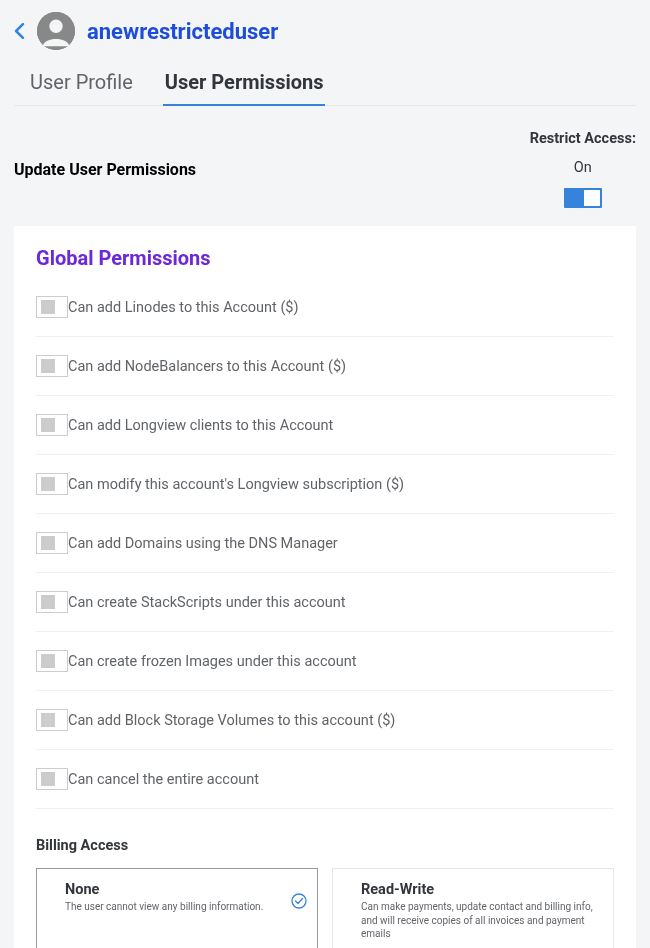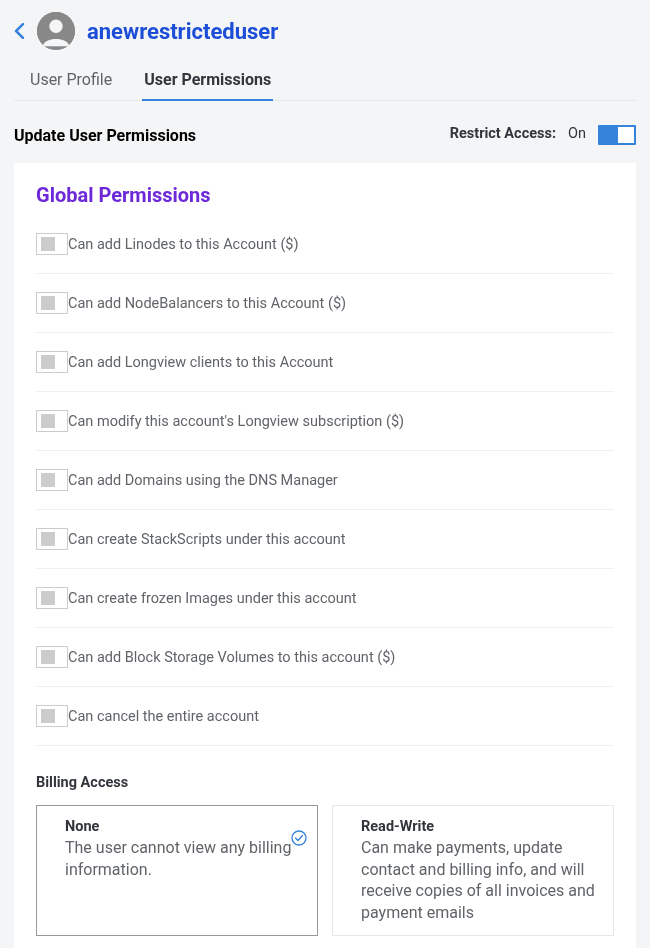--- a/index.html
+++ b/index.html
@@ -41,21 +41,21 @@
     .tabs {
       display: flex;
       gap: 28px;
       padding: 0 14px;
       border-bottom: 1px solid #e7e7e7;
       margin: 0 14px 0 14px;
     }
     .tab {
       padding: 10px 2px 10px 2px;
       color: #606469;
-      font-size: 16px;
+      font-size: 20px;
       cursor: pointer;
       border-bottom: 2px solid transparent;
       margin-bottom: -1px;
       font-weight: 400;
     }
     .tab.active {
       color: #32363c;
       font-weight: 700;
       border-bottom: 2px solid #3683dc;
     }
@@ -67,22 +67,23 @@
       justify-content: space-between;
       padding: 24px 14px 18px 14px;
     }
     .update-title {
       font-size: 16px;
       font-weight: 700;
       color: #000000;
     }
     .restrict-group {
       display: flex;
-      align-items: flex-start;
+      align-items: center;
       gap: 12px;
+      flex-direction: column;
     }
     .restrict-label {
       font-weight: 700;
       font-size: 14.5px;
       color: #32363c;
     }
     .restrict-state {
       font-size: 14.5px;
       color: #32363c;
       font-weight: 400;
@@ -162,21 +163,21 @@
     .billing-card.selected {
       border: 1px solid #999;
     }
     .billing-card-title {
       font-weight: 700;
       font-size: 14.5px;
       color: #32363c;
       margin-bottom: 2px;
     }
     .billing-card-desc {
-      font-size: 16px;
+      font-size: 10px;
       color: #606469;
       line-height: 1.35;
     }
     .check-circle {
       position: absolute;
       right: 10px; top: 24px;
       color: #3683dc;
     }
     
     

